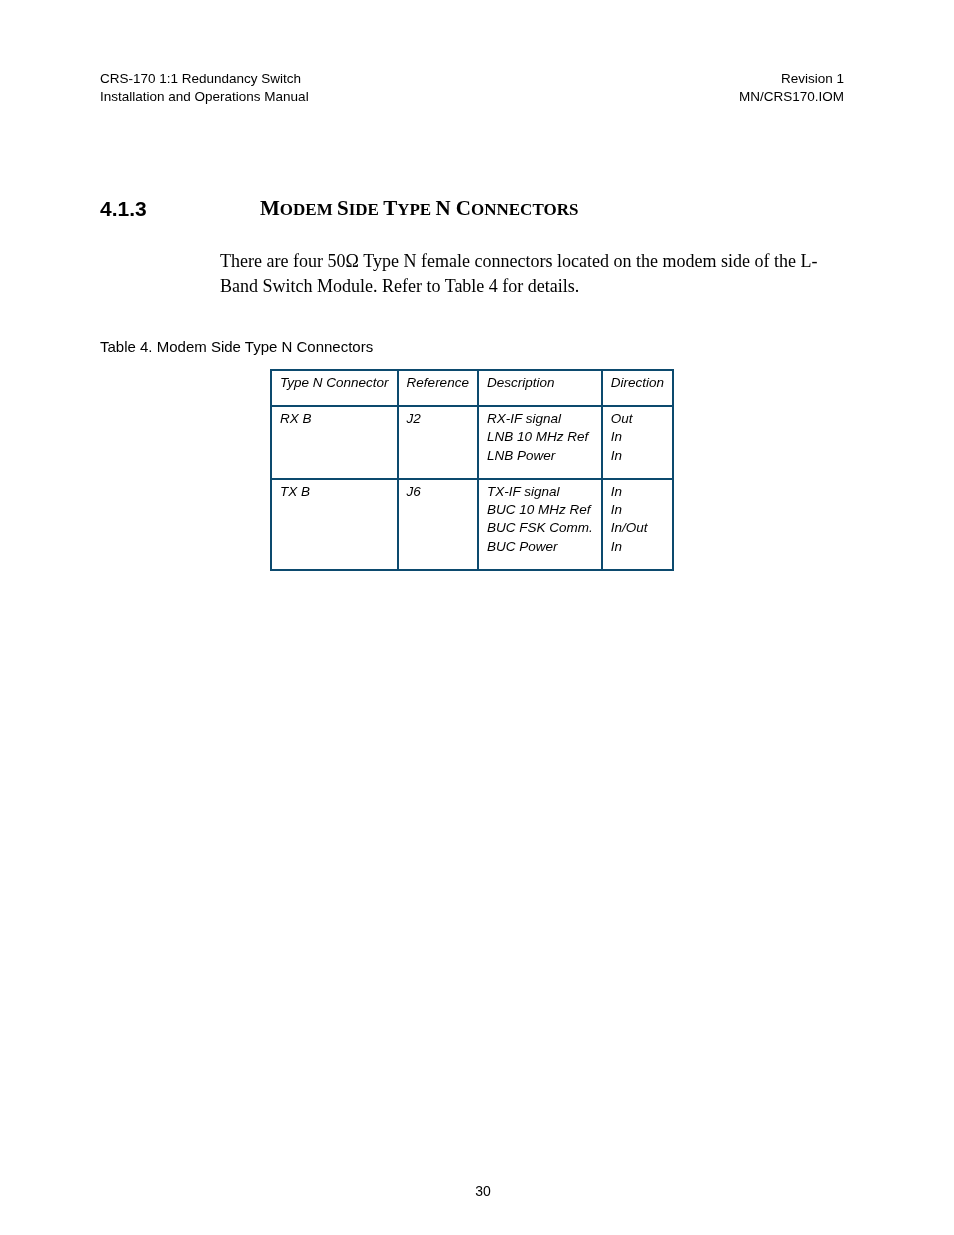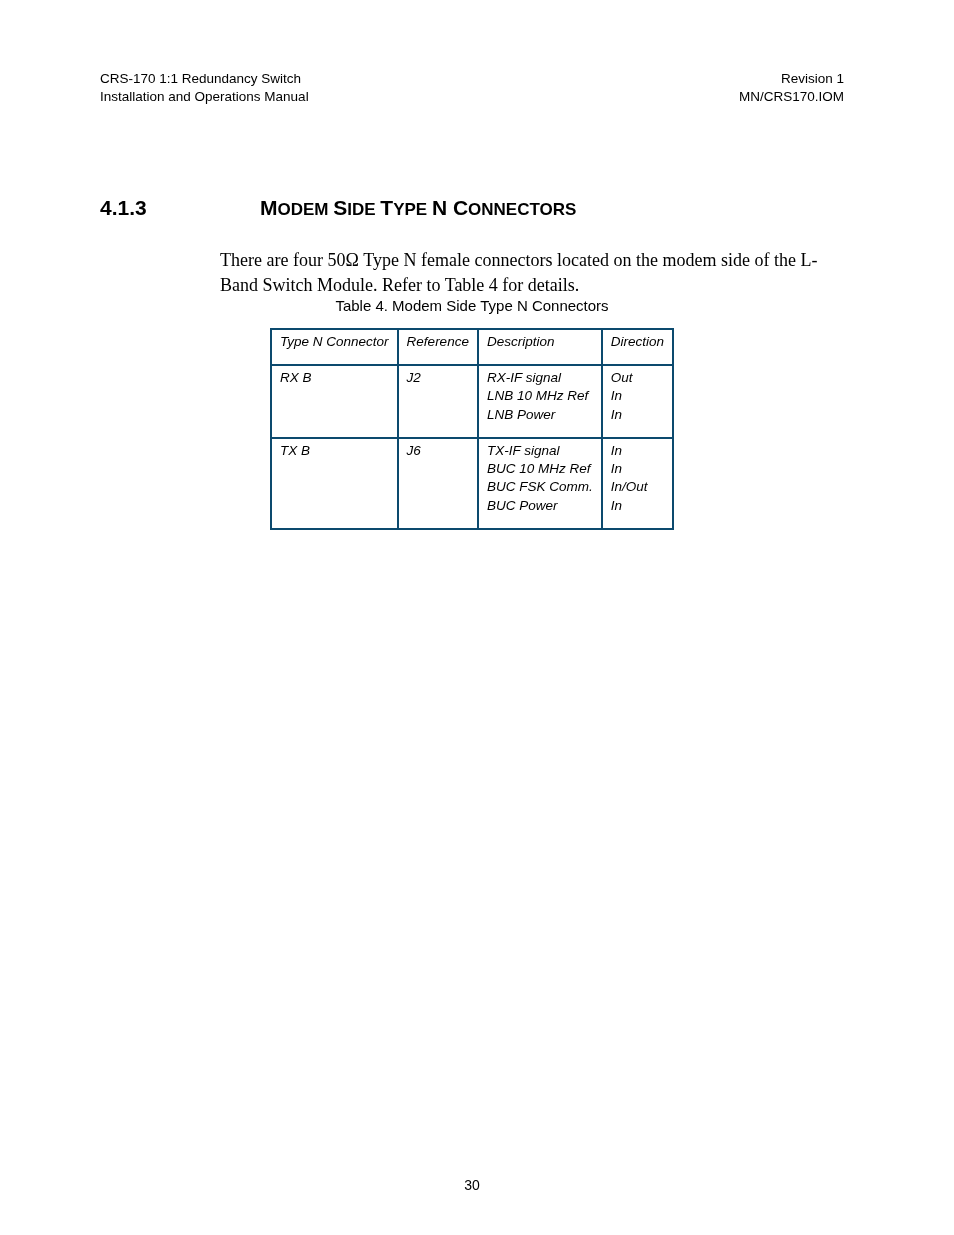--- a/index.html
+++ b/index.html
@@ -35,38 +35,38 @@
     align-items: flex-end;
   }
   .section-number {
     font-family: Arial, Helvetica, sans-serif;
     font-weight: bold;
     font-size: 21px;
     width: 160px;
     flex: 0 0 160px;
   }
   .section-title {
-    font-family: Liberation Sans, sans-serif;
+    font-family: Liberation Serif, serif;
     font-weight: bold;
     font-size: 21px;
   }
   .section-title .sc {
     font-size: 17px;
   }
   .body-block {
     margin-left: 120px;
     margin-top: 28px;
     font-size: 18px;
     line-height: 1.35;
     max-width: 640px;
   }
   .table-caption {
     font-family: Arial, Helvetica, sans-serif;
-    text-align: center;
     font-size: 15px;
+    margin-top: 40px;
     margin-bottom: 14px;
   }
   .tbl-wrap {
     display: flex;
     justify-content: center;
   }
   table.conn {
     border-collapse: collapse;
     font-family: Arial, Helvetica, sans-serif;
     font-size: 13.5px;
@@ -78,26 +78,27 @@
     vertical-align: top;
     line-height: 1.35;
     font-style: italic;
   }
   table.conn th {
     font-weight: normal;
     background: #fff;
   }
   .page-number {
     position: absolute;
-    bottom: 42px;
+    bottom: 36px;
     left: 0;
     width: 100%;
     text-align: center;
     font-family: Arial, Helvetica, sans-serif;
     font-size: 14px;
+    padding-left: 11px;
   }
 </style>
 </head>
 <body>
 
 <div class="page">
 
   <div class="running-header">
     <div class="left">
       <span>CRS-170 1:1 Redundancy Switch</span><br>

